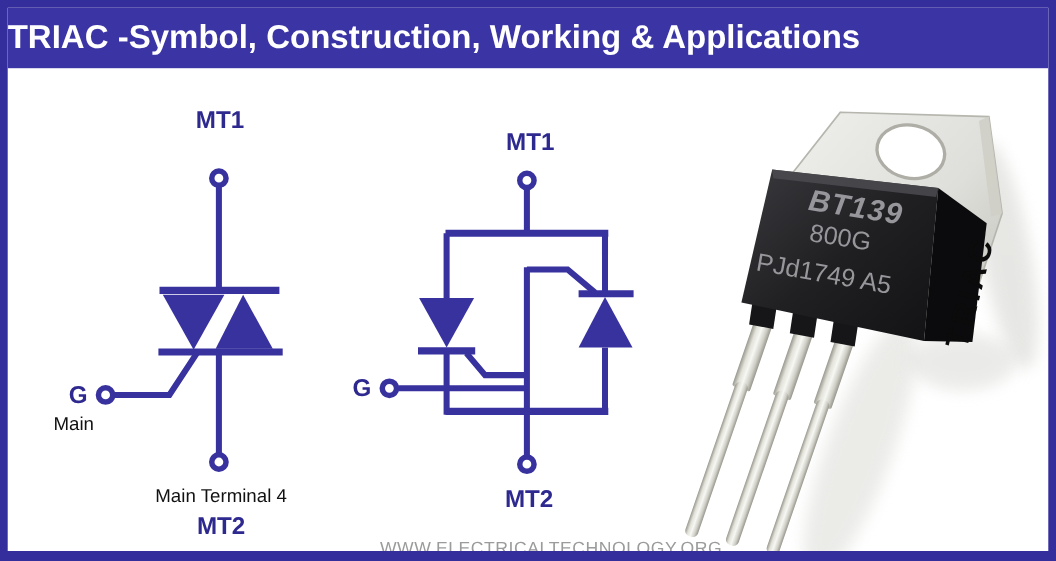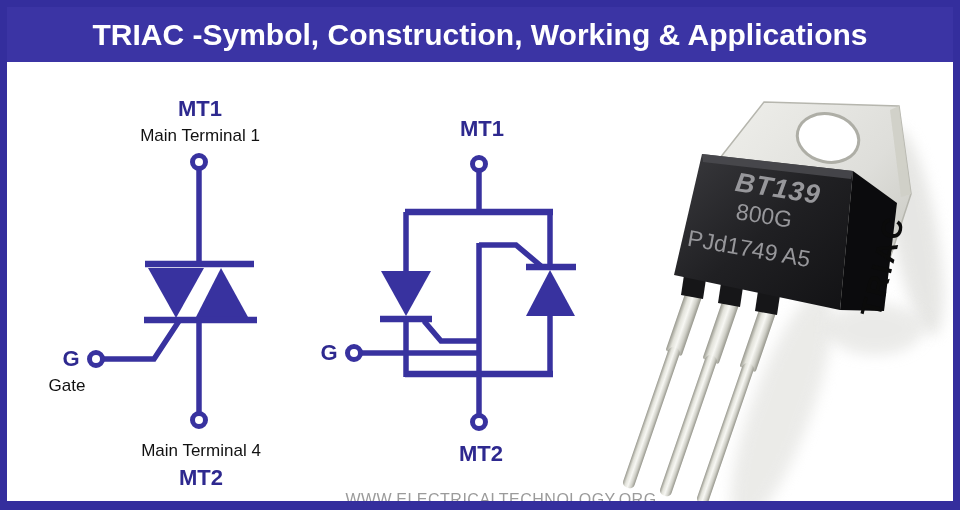--- a/index.html
+++ b/index.html
@@ -3,21 +3,21 @@
 <meta charset="utf-8">
 <style>
   html,body{margin:0;padding:0;background:#ffffff;}
   .stage{
     position:relative;width:960px;height:510px;overflow:hidden;background:#ffffff;
     box-sizing:border-box;border:7px solid #342E9D;border-bottom-width:9px;
     font-family:"Liberation Sans",sans-serif;
   }
   .banner{
     position:absolute;top:0;left:0;right:0;height:55px;background:#3B34A4;z-index:3;
-    display:flex;align-items:center;justify-content:center;
+    display:flex;align-items:center;justify-content:flex-start;
   }
   .banner-title{
     color:#ffffff;font-weight:bold;font-size:30px;letter-spacing:0px;white-space:nowrap;
   }
   .canvas{position:absolute;top:0;left:0;z-index:1;}
   .lbl{
     position:absolute;transform:translate(-50%,-50%);white-space:nowrap;z-index:2;
   }
   .blue-bold{color:#2E298F;font-weight:bold;font-size:22px;}
   .black-sub{color:#111111;font-size:17px;}
@@ -134,23 +134,22 @@
       <polygon points="892,99 904,187 894,190 883,103" fill="#cfcfc7" opacity="0.9"></polygon>
       <ellipse cx="821" cy="131" rx="31" ry="24" transform="rotate(12 821 131)" fill="#ffffff" stroke="#aeaea6" stroke-width="3"></ellipse>
 
       <polygon points="695,147 846,164 833,303 667,268" fill="url(#bodyGrad)"></polygon>
       <polygon points="846,164 890,196 877,304 833,303" fill="#0b0b0d"></polygon>
       <polygon points="695,147 846,164 844,172 696,155" fill="#4b4b50" opacity="0.85"></polygon>
     </g>
   </svg>
 
   <div class="lbl blue-bold" style="left:193px;top:102px">MT1</div>
-  <div class="lbl black-sub" style="left:193px;top:129px">Main Terminal 1</div>
   <div class="lbl blue-bold" style="left:64px;top:352px">G</div>
-  <div class="lbl black-sub" style="left:60px;top:379px">Gate</div>
+  <div class="lbl black-sub" style="left:60px;top:379px">Main</div>
   <div class="lbl black-sub" style="left:194px;top:444px">Main Terminal 4</div>
   <div class="lbl blue-bold" style="left:194px;top:471px">MT2</div>
 
   <div class="lbl blue-bold" style="left:475px;top:122px">MT1</div>
   <div class="lbl blue-bold" style="left:322px;top:346px">G</div>
   <div class="lbl blue-bold" style="left:474px;top:447px">MT2</div>
 
   <div class="lbl marking mark1" style="left:771px;top:182px">BT139</div>
   <div class="lbl marking mark2" style="left:757px;top:209px">800G</div>
   <div class="lbl marking mark3" style="left:742px;top:242px">PJd1749 A5</div>

